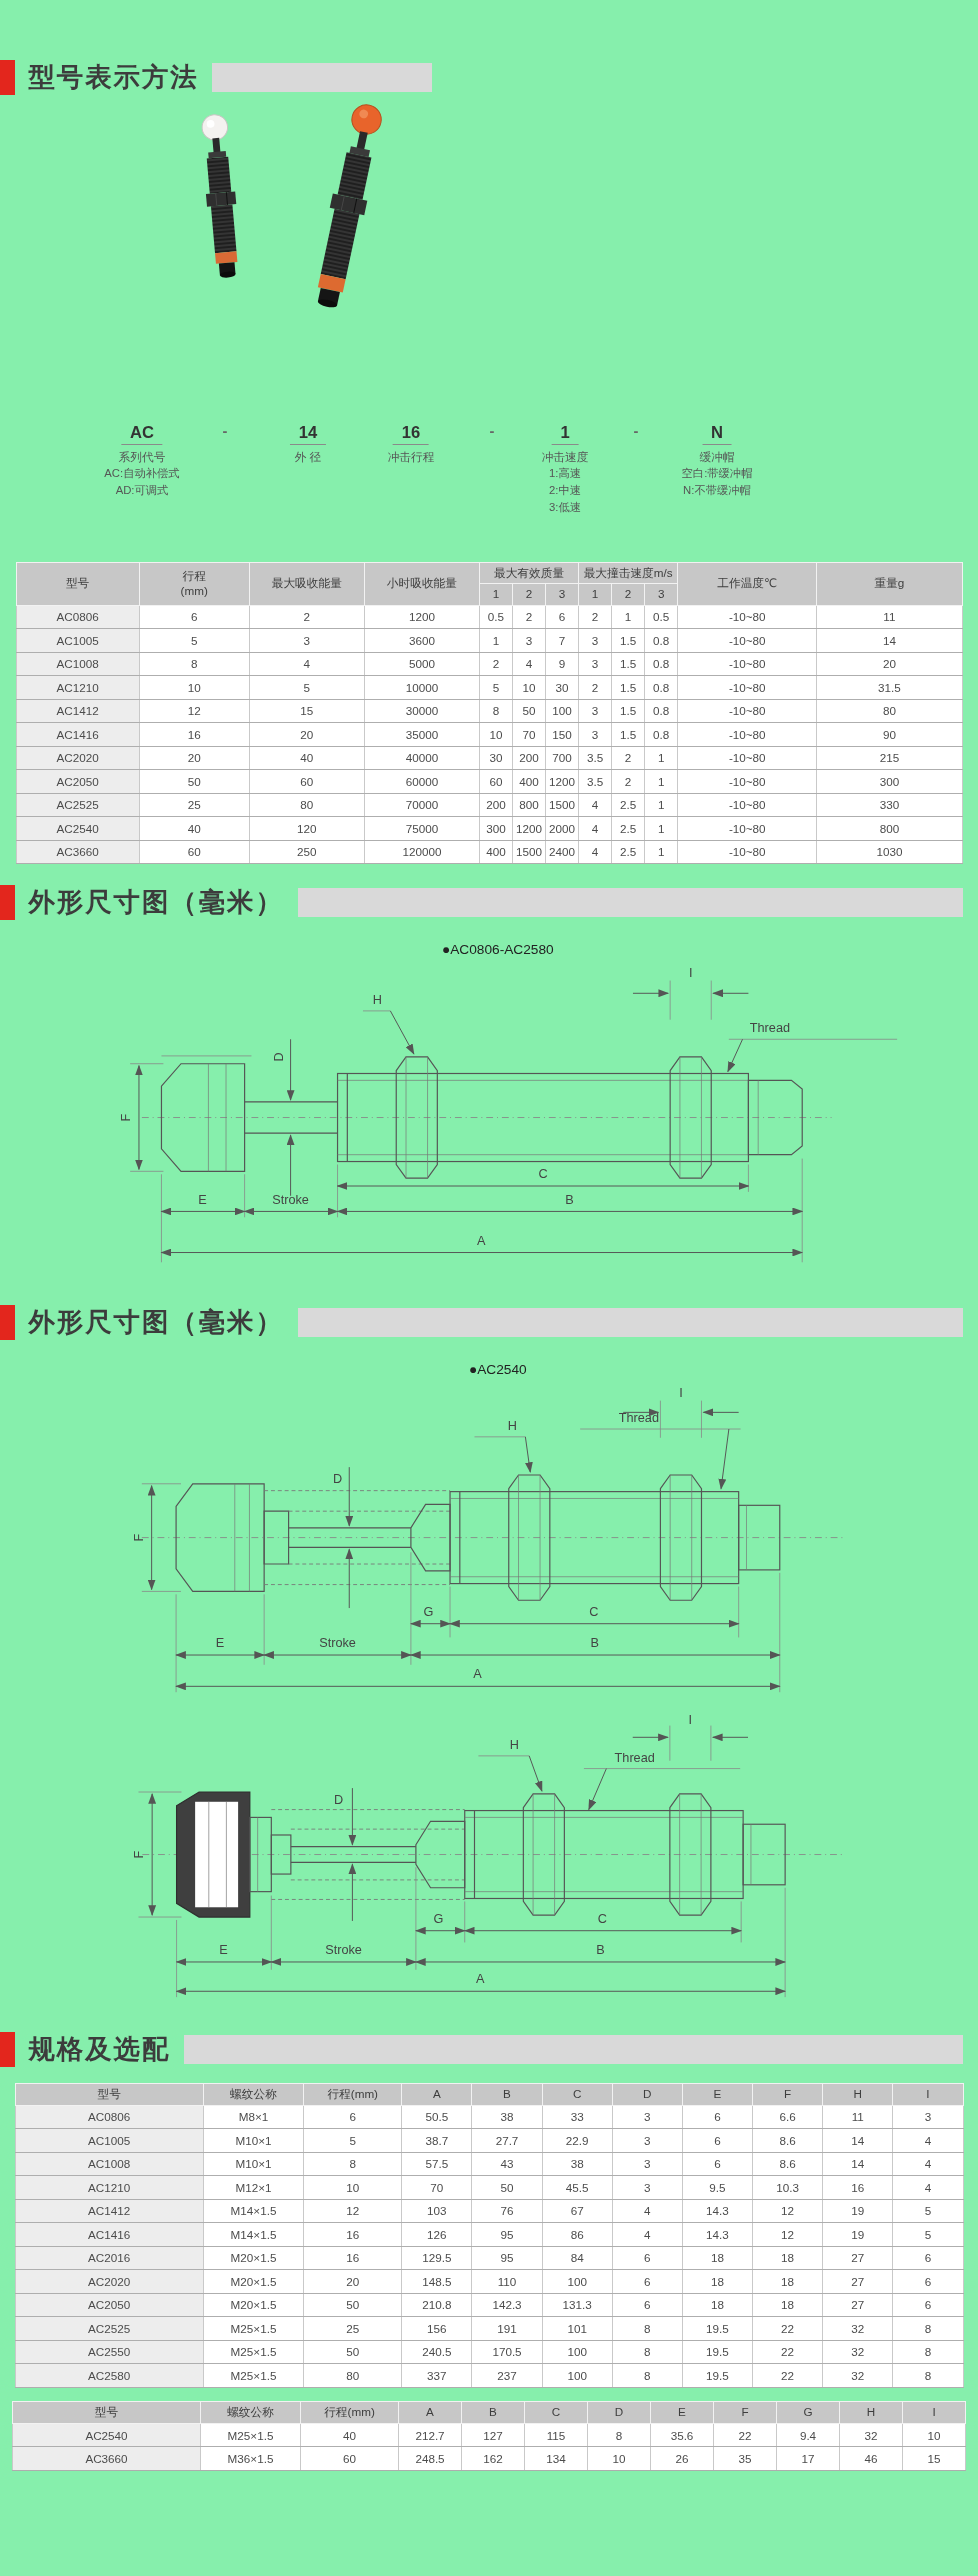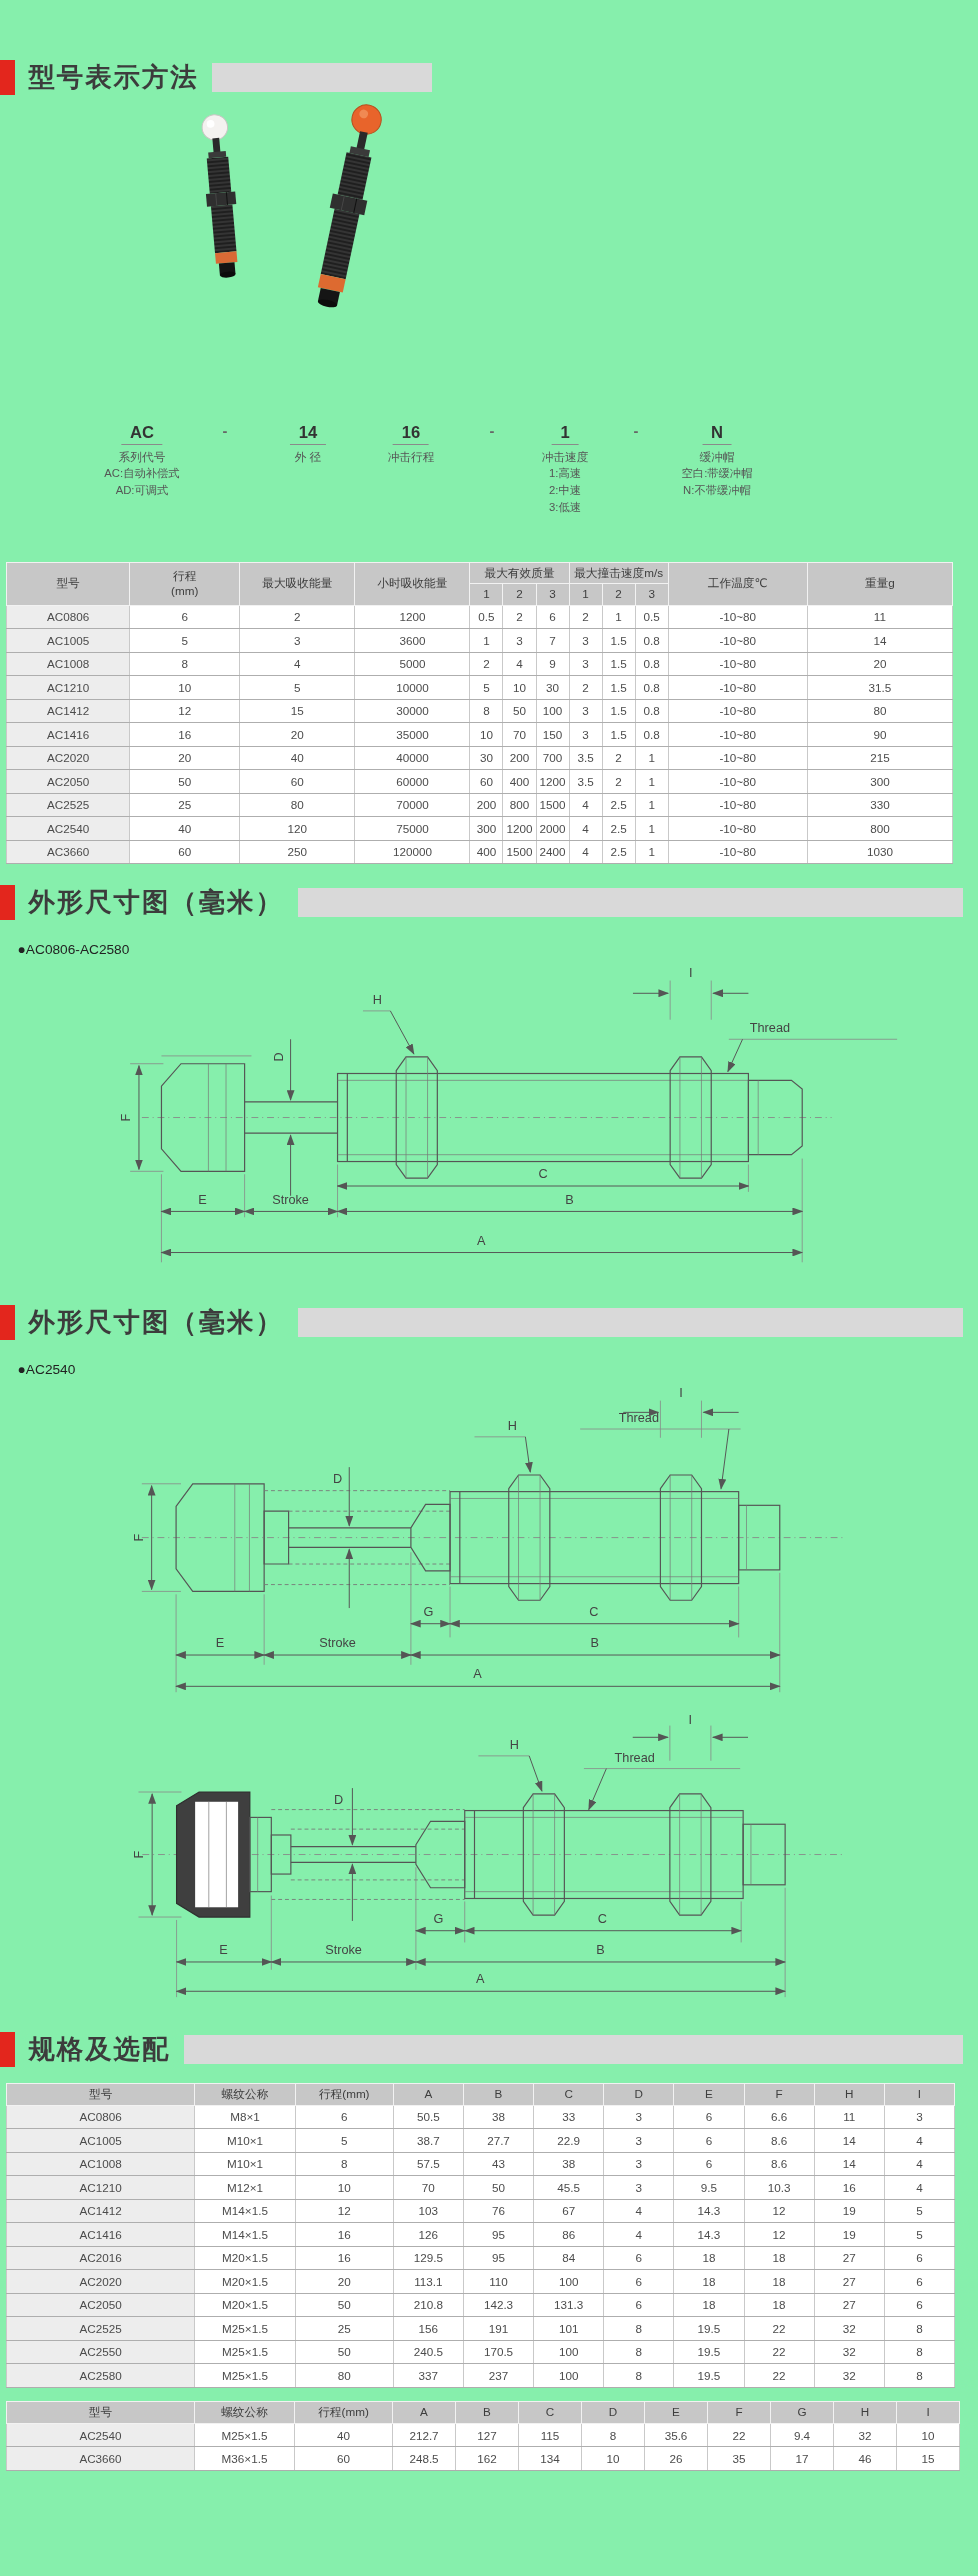--- a/index.html
+++ b/index.html
@@ -25,24 +25,24 @@
   .seg .lbl{font-size:11.7px;color:#555;margin-top:4.9px;white-space:nowrap;}
   .seg .note{font-size:11.3px;color:#555;line-height:1.5;white-space:nowrap;}
   .dashseg{position:absolute;top:0;transform:translateX(-50%);font-size:14.7px;font-weight:bold;color:#666;}
 
   
   table{border-collapse:collapse;table-layout:fixed;font-size:11.7px;color:#4c4c4c;margin:0 auto;}
   th{background:#c7c7c7;font-weight:normal;color:#3e3e3e;border:1px solid #f2f2f2;padding:2.9px 1px;line-height:1.25;}
   td{background:#fff;border:1px solid #c9c9c9;border-bottom:1px solid #aeaeae;text-align:center;height:20.5px;padding:1px 2px;}
   td.c0{background:#ededed;}
   .tblwrap{margin-top:13.7px;}
-  table{border:1px solid #9c9c9c;margin-left:6px;}
+  table{border:1px solid #9c9c9c;}
 
   
-  .dlabel{font-size:13.7px;color:#222;margin:19.6px 0 3.9px 17.6px;}
+  .dlabel{font-size:13.7px;color:#222;margin:19.6px 0 3.9px 17.6px;text-align:center;}
   .dwrap{margin-left:44px;}
 
   
   .ol{fill:none;stroke:#555;stroke-width:1.2;}
   .thin{stroke:#777;stroke-width:0.7;fill:none;}
   .ext{stroke:#888;stroke-width:0.8;fill:none;}
   .ctr{stroke:#888;stroke-width:0.9;stroke-dasharray:7 4 1 4;fill:none;}
   .dsh{stroke:#777;stroke-width:0.9;stroke-dasharray:4 3;fill:none;}
   .db{stroke:#555;stroke-width:1;marker-start:url(#ah);marker-end:url(#ah);}
   .de{stroke:#555;stroke-width:1;marker-end:url(#ah);}
@@ -725,21 +725,21 @@
             <td>6</td>
             <td>18</td>
             <td>18</td>
             <td>27</td>
             <td>6</td>
           </tr>
           <tr>
             <td class="c0">AC2020</td>
             <td>M20×1.5</td>
             <td>20</td>
-            <td>113.1</td>
+            <td>148.5</td>
             <td>110</td>
             <td>100</td>
             <td>6</td>
             <td>18</td>
             <td>18</td>
             <td>27</td>
             <td>6</td>
           </tr>
           <tr>
             <td class="c0">AC2050</td>

